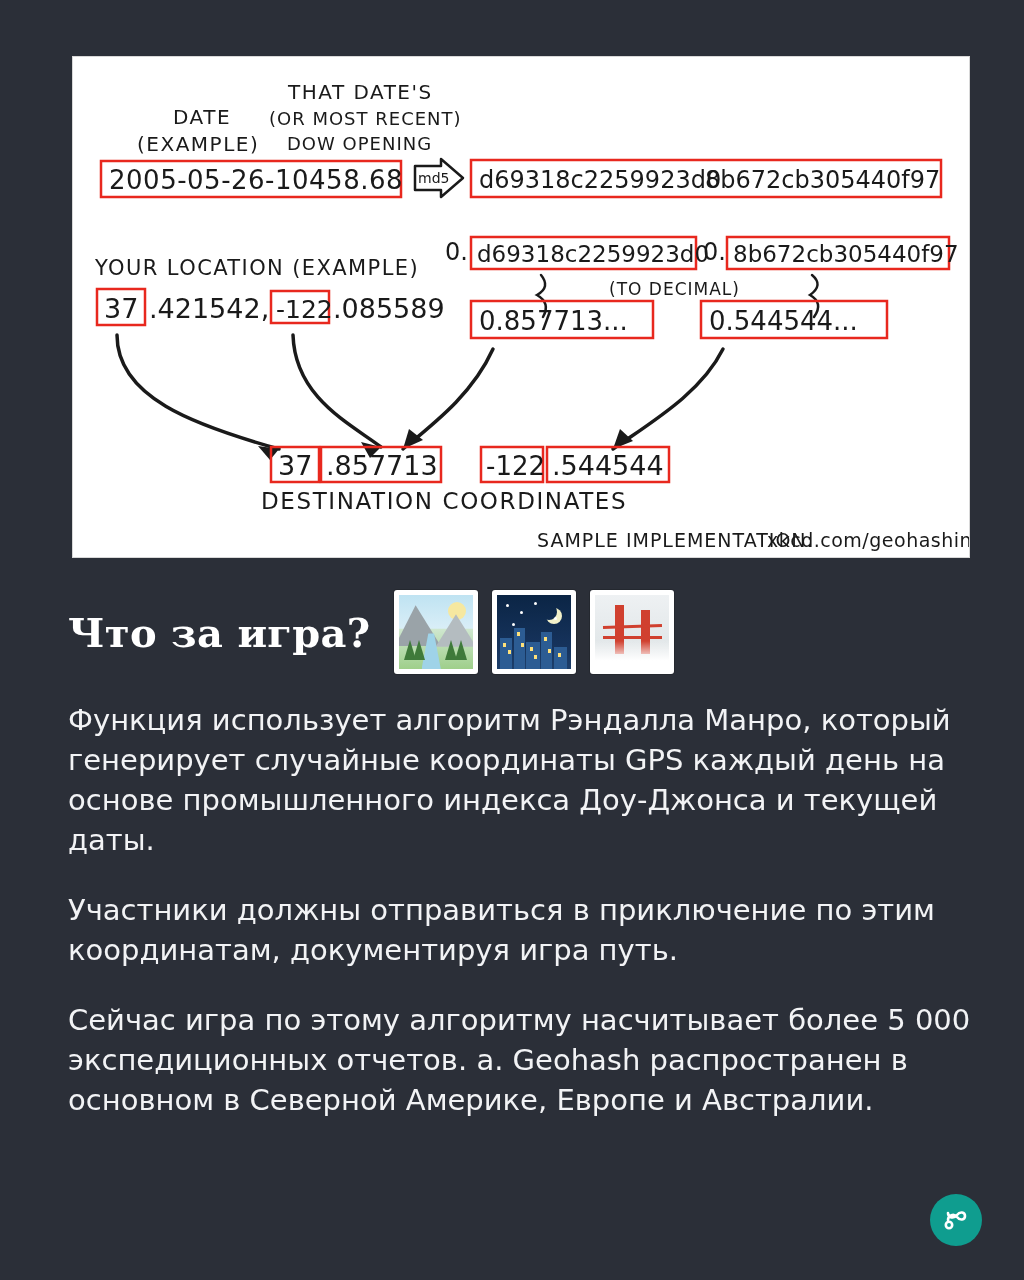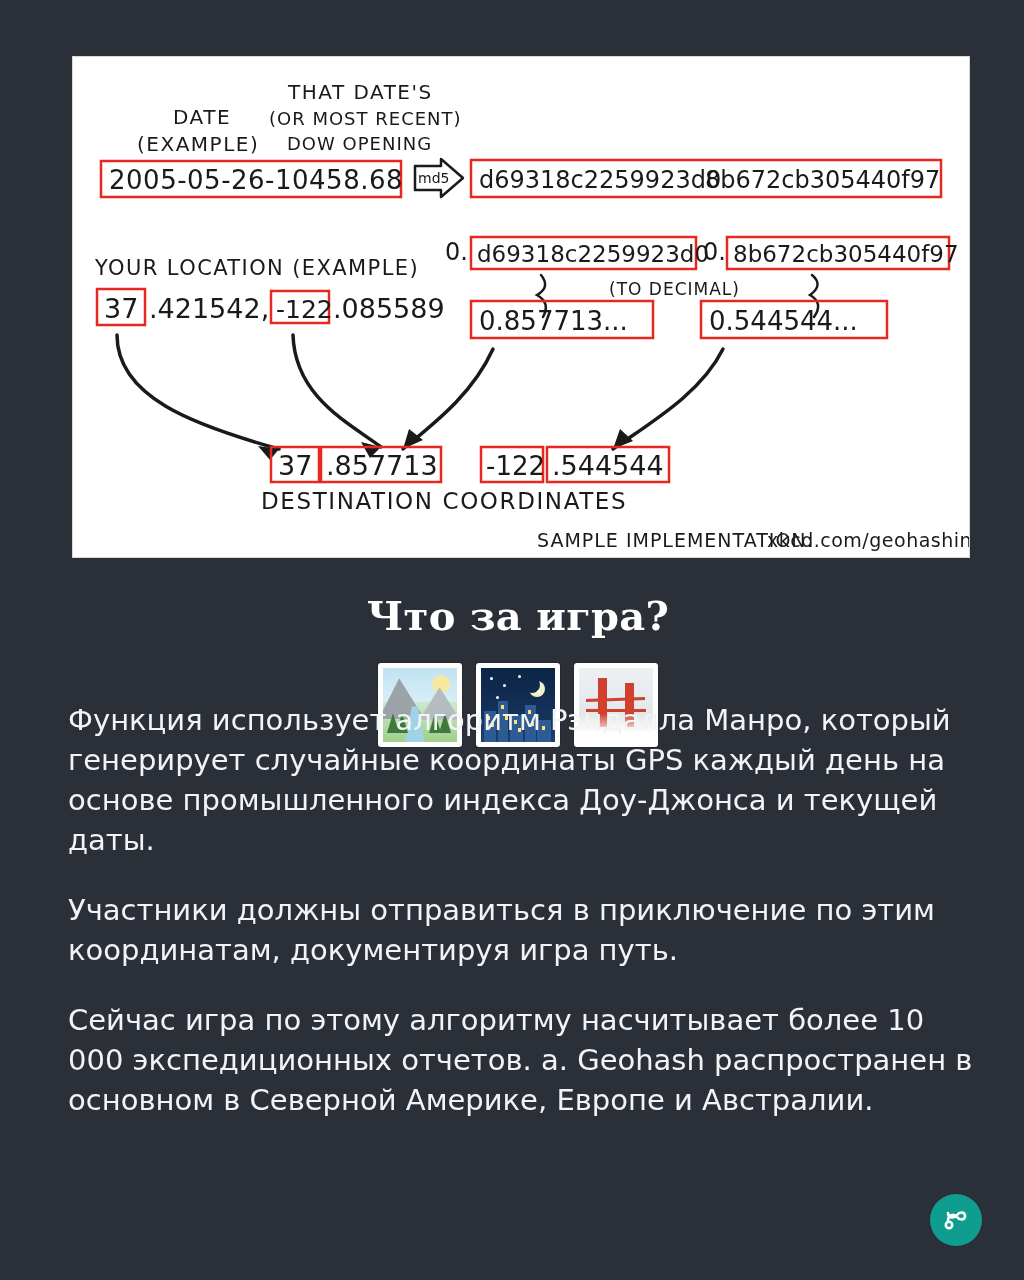--- a/index.html
+++ b/index.html
@@ -36,21 +36,20 @@
   
   .headline-row {
     position: absolute;
     left: 68px;
     top: 592px;
     width: 900px;
     height: 80px;
     display: flex;
     align-items: center;
     gap: 24px;
-    flex-direction: column;
   }
   .headline {
     font-family: "DejaVu Serif", serif;
     font-weight: bold;
     font-size: 40px;
     color: #ffffff;
     letter-spacing: 0.3px;
     white-space: nowrap;
   }
   .thumbs {
@@ -263,21 +262,21 @@
           <div class="fog"></div>
         </div>
       </div>
 
     </div>
   </div>
 
   <div class="body-text">
     <p>Функция использует алгоритм Рэндалла Манро, который генерирует случайные координаты GPS каждый день на основе промышленного индекса Доу-Джонса и текущей даты.</p>
     <p>Участники должны отправиться в приключение по этим координатам, документируя игра путь.</p>
-    <p>Сейчас игра по этому алгоритму насчитывает более 10 000 экспедиционных отчетов. а. Geohash распространен в основном в Северной Америке, Европе и Австралии.</p>
+    <p>Сейчас игра по этому алгоритму насчитывает более 5 000 экспедиционных отчетов. а. Geohash распространен в основном в Северной Америке, Европе и Австралии.</p>
   </div>
 
   <div class="logo">
     <svg width="34" height="34" viewBox="0 0 34 34">
       <path d="M9 17 c0 -5 6 -7 9 -3 c3 4 8 3 8 -1 c0 -4 -5 -5 -8 -1 c-3 4 -9 3 -9 -2" fill="none" stroke="#ffffff" stroke-width="2.6" stroke-linecap="round"></path>
       <circle cx="10" cy="22" r="3.2" fill="none" stroke="#ffffff" stroke-width="2.6"></circle>
     </svg>
   </div>
 
 </div>

